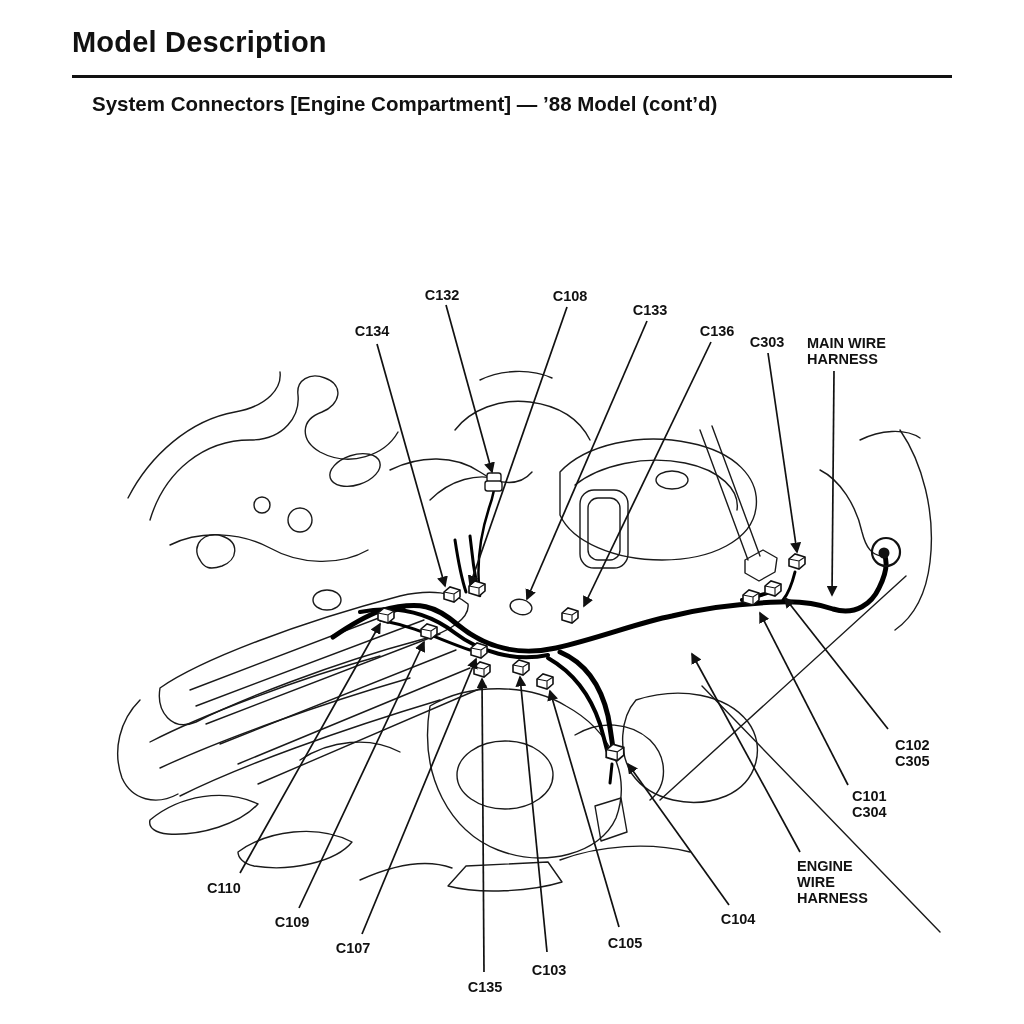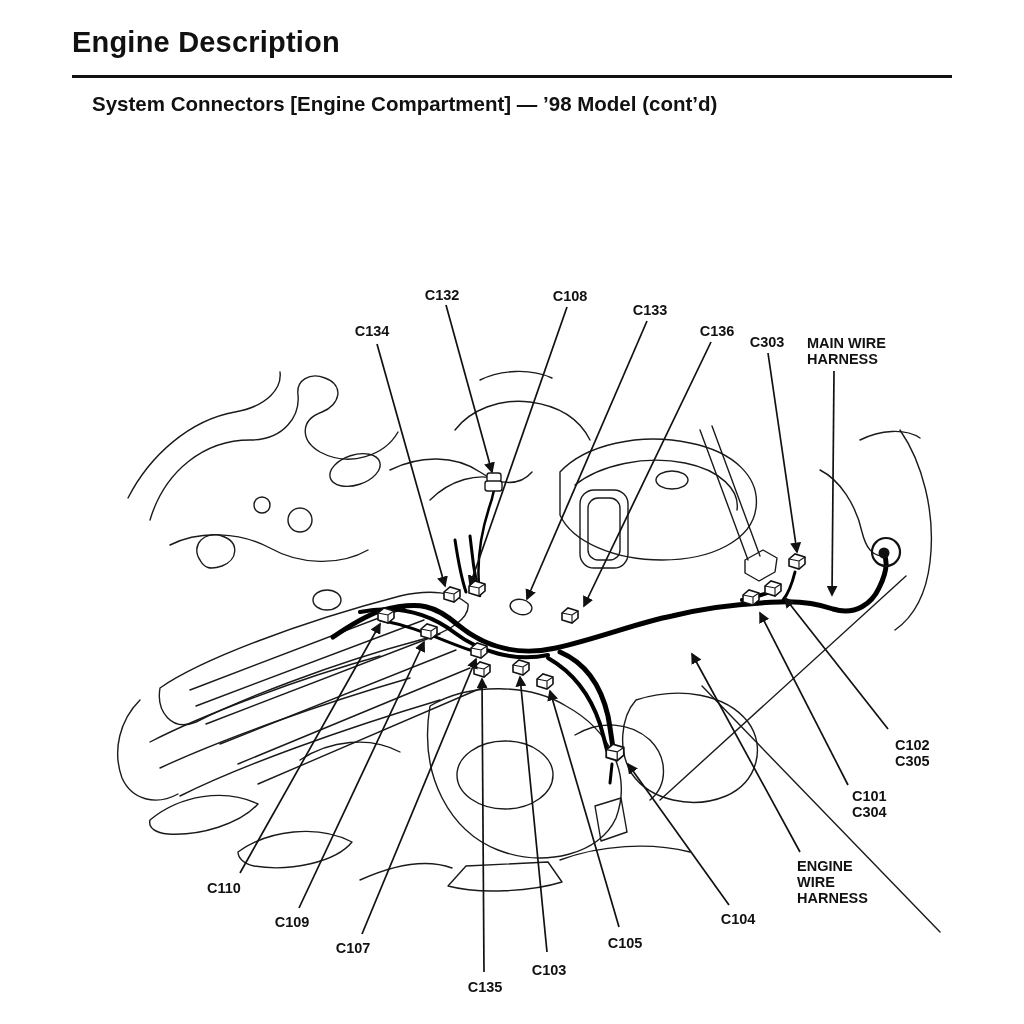--- a/index.html
+++ b/index.html
@@ -11,23 +11,23 @@
   .art{fill:none;stroke:#1a1a1a;stroke-width:1.4;stroke-linecap:round;stroke-linejoin:round;}
   .artf{fill:#fff;stroke:#1a1a1a;stroke-width:1.4;stroke-linejoin:round;}
   .harness{fill:none;stroke:#000;stroke-linecap:round;stroke-linejoin:round;}
   .leader{fill:none;stroke:#111;stroke-width:1.7;}
   text.lbl{font-family:"Liberation Sans",sans-serif;font-weight:bold;font-size:14.5px;fill:#111;}
   .mid{text-anchor:middle;}
 </style>
 </head>
 <body>
 
-<div class="page-title">Engine Description</div>
+<div class="page-title">Model Description</div>
 <div class="rule"></div>
-<div class="subtitle">System Connectors [Engine Compartment] — ’98 Model (cont’d)</div>
+<div class="subtitle">System Connectors [Engine Compartment] — ’88 Model (cont’d)</div>
 
 <svg width="1024" height="1024" viewBox="0 0 1024 1024">
   <defs>
     <marker id="arw" viewBox="0 0 10 10" refX="8.5" refY="5" markerWidth="6.5" markerHeight="6.5" orient="auto-start-reverse">
       <path d="M0,0 L10,5 L0,10 z" fill="#111"></path>
     </marker>
     <g id="conn">
       <path d="M-8,-3 L-2,-8 L8,-5 L8,2 L2,7 L-8,4 Z" fill="#fff" stroke="#111" stroke-width="1.6"></path>
       <path d="M-8,-3 L2,-1 L8,-5 M2,-1 L2,7" fill="none" stroke="#111" stroke-width="1.1"></path>
     </g>

